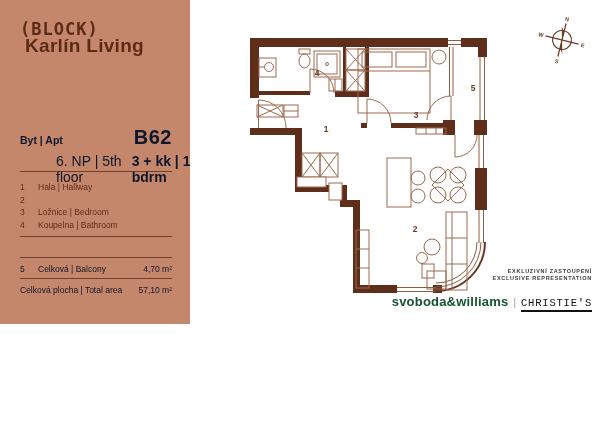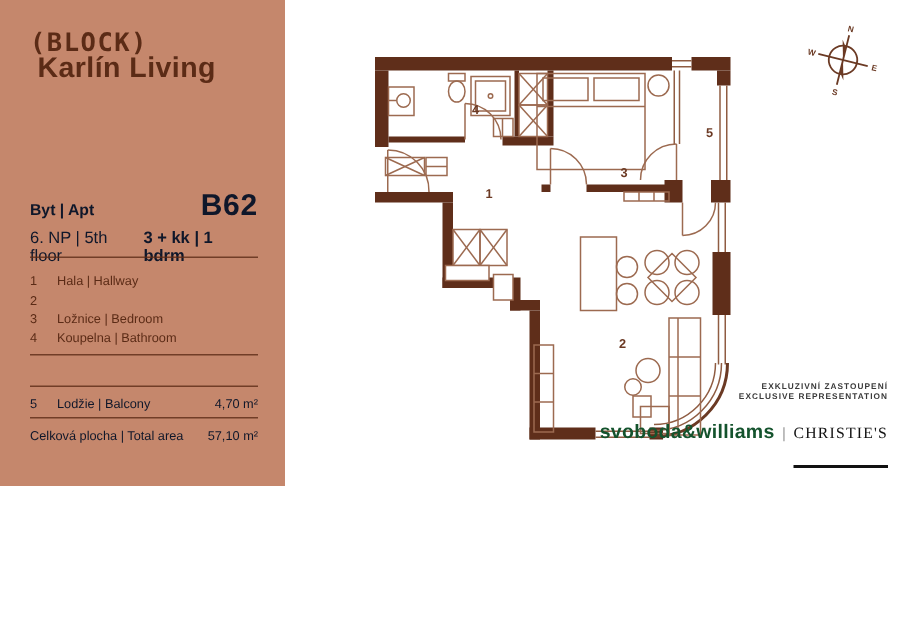--- a/index.html
+++ b/index.html
@@ -7,21 +7,21 @@
         font-family:"Liberation Sans",sans-serif;}
   
   .panel{position:absolute;left:0;top:0;width:190px;height:424px;background:#c5876c;color:#5b2b16;}
   .logo{position:absolute;left:20px;top:21px;color:#5b2b16;}
   .logo-l1{font-family:"DejaVu Sans Mono",monospace;font-weight:bold;font-size:17px;letter-spacing:1px;line-height:17px;}
   .logo-l2{font-family:"Liberation Sans",sans-serif;font-weight:bold;font-size:19px;letter-spacing:.3px;line-height:16px;margin-left:5px;}
   .prow{position:absolute;left:20px;width:152px;display:flex;justify-content:space-between;color:#0f172a;}
   .apt-row{top:128px;align-items:flex-end;}
   .apt-label{font-size:10.5px;font-weight:bold;}
   .apt-num{font-size:20px;font-weight:bold;line-height:18px;letter-spacing:.5px;}
-  .floor-row{top:153px;font-size:11px;}
+  .floor-row{top:153px;font-size:14px;margin-left:36px;}
   .floor-right{font-weight:bold;}
   .rule{position:absolute;left:20px;width:152px;border-top:1px solid rgba(91,43,22,.8);height:0;}
   .rooms{position:absolute;left:20px;top:181px;width:152px;}
   .rrow{display:flex;font-size:8.5px;line-height:12.5px;}
   .rnum{width:18px;}
   .area-row{font-size:8.5px;}
   .balc-left{display:flex;}
   .balc-left .rnum{width:18px;}
   
   .floorplan{position:absolute;left:230px;top:10px;}
@@ -32,22 +32,22 @@
           font-size:6.5px;color:#7a4a34;letter-spacing:.4px;}
   .side-line{position:absolute;left:371px;top:332px;width:0;height:70px;border-left:1px solid #b9a99d;}
   .side-label{position:absolute;left:359px;top:334px;height:72px;
               writing-mode:vertical-rl;font-size:5.5px;color:#8a5a42;letter-spacing:.5px;}
   
   .branding{position:absolute;right:8px;bottom:12px;text-align:right;}
   .b-small{font-size:5.5px;letter-spacing:.7px;color:#3a3a3a;line-height:6.5px;font-weight:bold;}
   .b-logos{margin-top:4px;display:flex;justify-content:flex-end;align-items:baseline;}
   .sw{font-size:13px;font-weight:bold;color:#14532d;letter-spacing:.2px;}
   .sep{color:#9a9a9a;font-size:10px;margin:0 5px;}
-  .chr{font-family:Liberation Serif, serif;font-size:10.5px;letter-spacing:.8px;color:#111;
-       border-bottom:2px solid #111;padding-bottom:15px;margin-top:12px;}
+  .chr{font-family:Liberation Mono, monospace;font-size:10.5px;letter-spacing:.8px;color:#111;
+       border-bottom:2px solid #111;padding-bottom:1px;margin-top:12px;}
   svg text{font-family:"Liberation Sans",sans-serif;}
 </style>
 </head>
 <body>
 
 <div class="page">
 
   <aside class="panel">
     <div class="logo">
       <div class="logo-l1">(BLOCK)</div>
@@ -84,21 +84,21 @@
     </div>
 
     <div class="rule" style="top:236px"></div>
 
 
     <div class="rule" style="top:257px"></div>
 
     <div class="prow area-row" style="top:264px">
       <span class="balc-left">
         <span class="rnum">5</span>
-        <span>Lodžie | Balcony</span>
+        <span>Celková | Balcony</span>
       </span>
       <span>4,70 m²</span>
     </div>
 
     <div class="rule" style="top:278px"></div>
 
     <div class="prow area-row" style="top:285px">
       <span>Celková plocha | Total area</span>
       <span>57,10 m²</span>
     </div>

